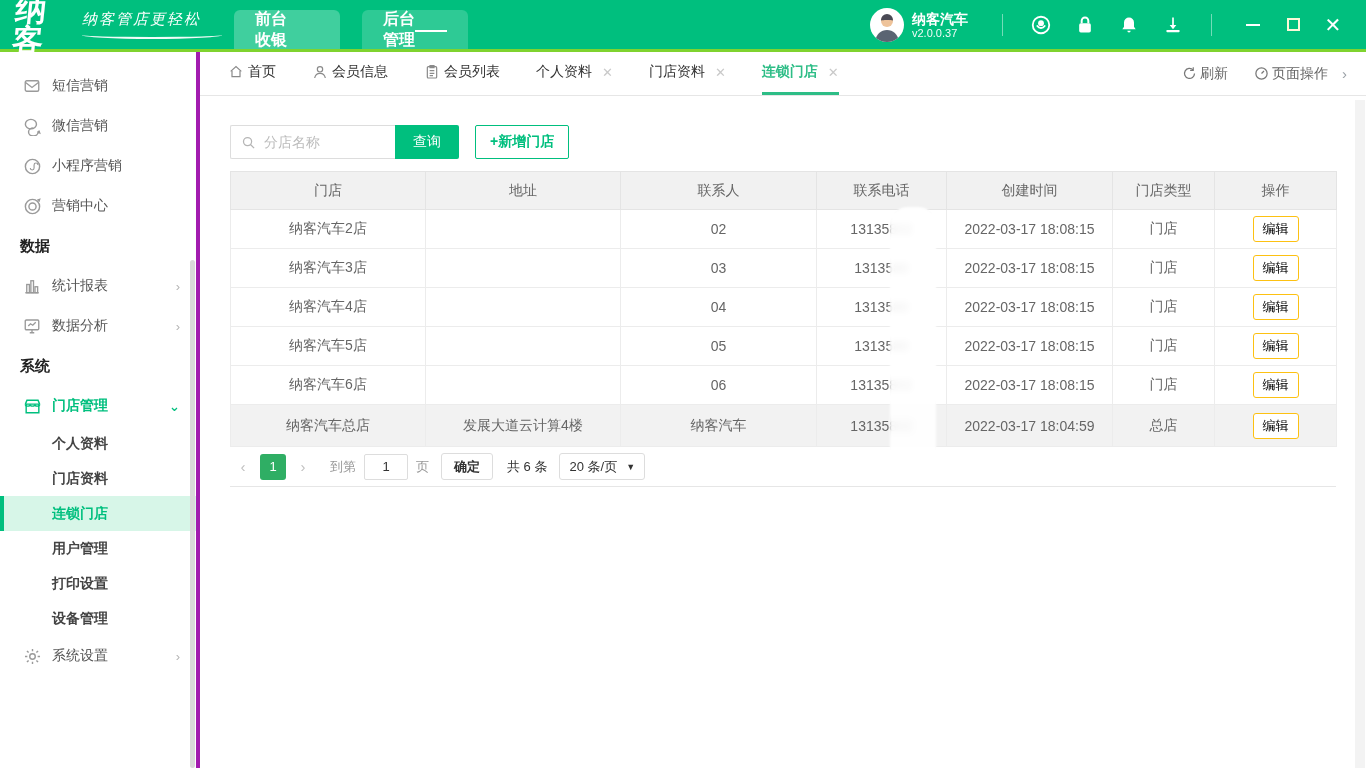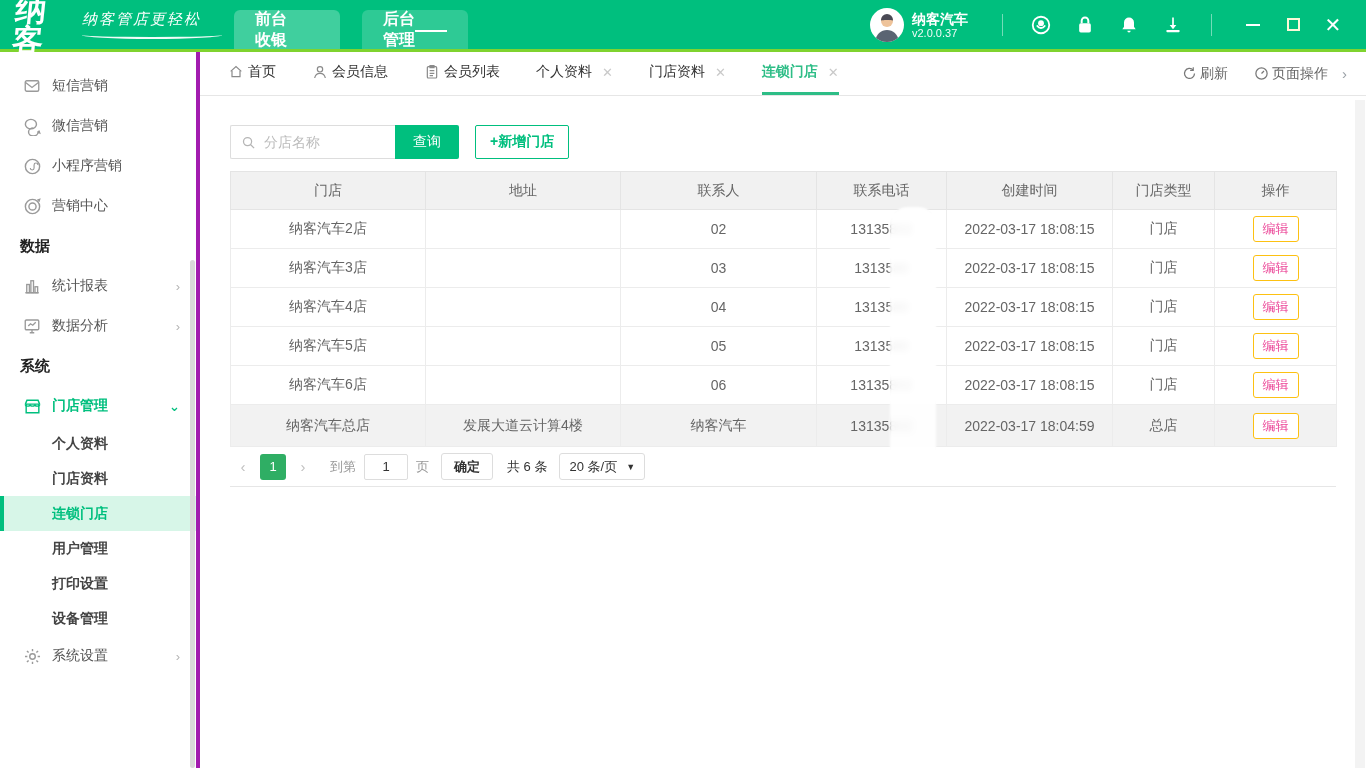--- a/index.html
+++ b/index.html
@@ -104,21 +104,21 @@
   .tbl-wrap { margin-top:12px; position:relative; }
   table.grid { width:1106px; border-collapse:collapse; table-layout:fixed; font-size:14px; }
   table.grid col.c1,table.grid col.c2 { width:195px; } table.grid col.c3 { width:196px; }
   table.grid col.c4 { width:130px; } table.grid col.c5 { width:166px; }
   table.grid col.c6 { width:102px; } table.grid col.c7 { width:122px; }
   table.grid th { background:#f1f1f1; color:#666; font-weight:normal; height:38px;
     border:1px solid #e4e4e4; }
   table.grid td { height:39px; text-align:center; color:#666; border:1px solid #ececec;
     background:#fff; }
   tr.highlight td { background:#f2f2f2; height:42px; }
-  .btn-edit { border:1px solid #fdc112; color:#ec4899; background:#fff; font-size:13px;
+  .btn-edit { border:1px solid #fdc112; color:#000000; background:#fff; font-size:13px;
     padding:3px 9px; border-radius:3px; cursor:pointer; font-family:inherit; }
   .redaction { position:absolute; left:660px; top:36px; width:46px; height:262px;
     background:rgba(255,255,255,.88); border-radius:18px; backdrop-filter:blur(3px);
     filter:blur(1px); }
 
   
   .pager { width:1106px; display:flex; align-items:center; height:40px;
     border-bottom:1px solid #e6e6e6; font-size:13px; color:#999; }
   .pg-chev { color:#c0c0c0; font-size:15px; width:26px; text-align:center; cursor:pointer; }
   .pg-num { width:26px; height:26px; background:#2fae64; color:#fff; border-radius:3px;

